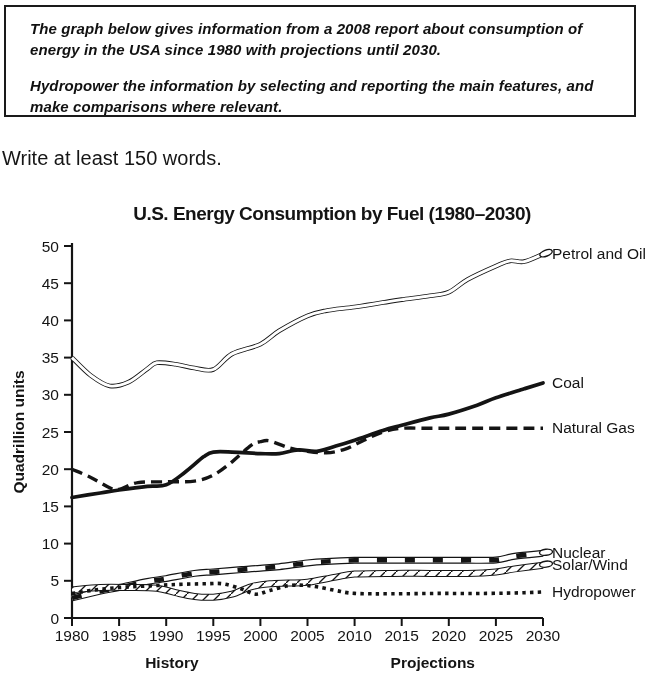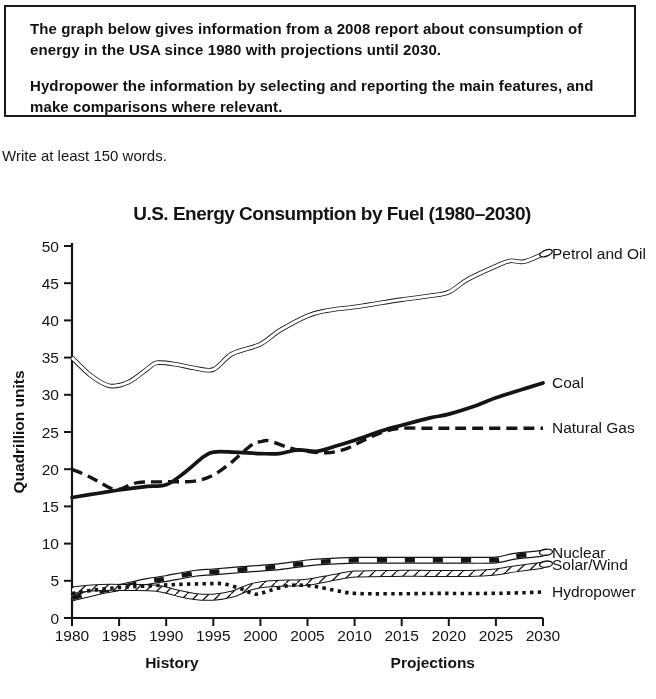--- a/index.html
+++ b/index.html
@@ -7,24 +7,24 @@
     position:relative;width:656px;height:699px;background:#ffffff;
     font-family:"Liberation Sans",sans-serif;color:#111;overflow:hidden;
   }
   .task-box{
     position:absolute;left:4px;top:5px;width:632px;height:112px;
     border:2px solid #1a1a1a;box-sizing:border-box;
     padding:11px 18px 0 24px;background:#fff;
   }
   .task-box p{
     margin:0 0 14px 0;font-size:15px;line-height:1.42;
-    font-weight:bold;letter-spacing:0.1px;
+    font-weight:bold;font-style:italic;letter-spacing:0.1px;
   }
   .write-note{
-    position:absolute;left:2px;top:147px;font-size:15px;color:#161616;text-align:right;
+    position:absolute;left:2px;top:147px;font-size:20px;color:#161616;text-align:right;
   }
   #chart-svg{position:absolute;left:0;top:0;width:656px;height:699px;}
   #chart-svg text{font-family:"Liberation Sans",sans-serif;fill:#141414;}
 </style>
 </head>
 <body>
 
 <div class="page">
 
   <div class="task-box">

